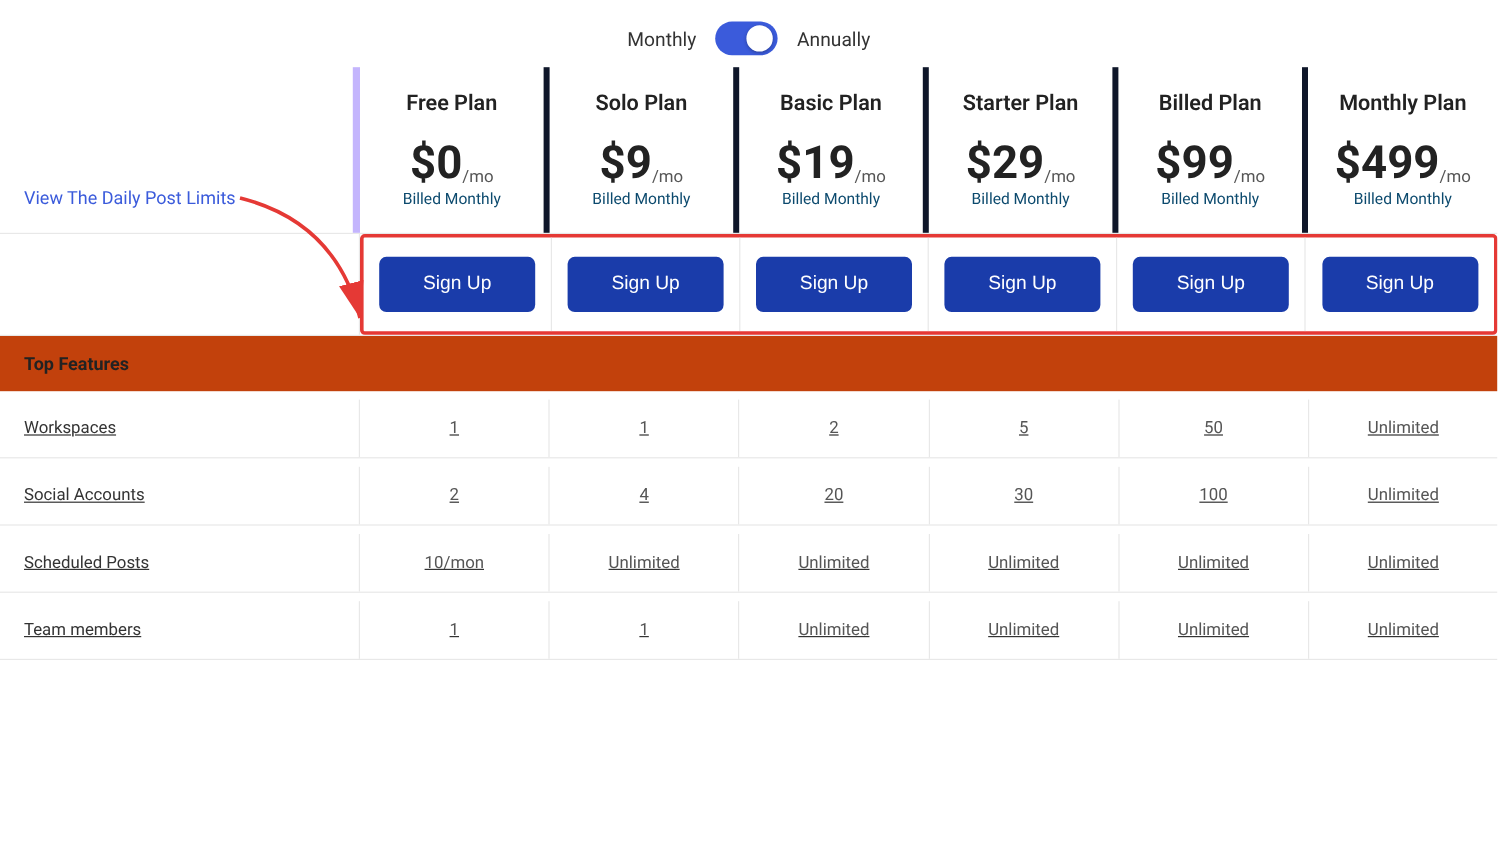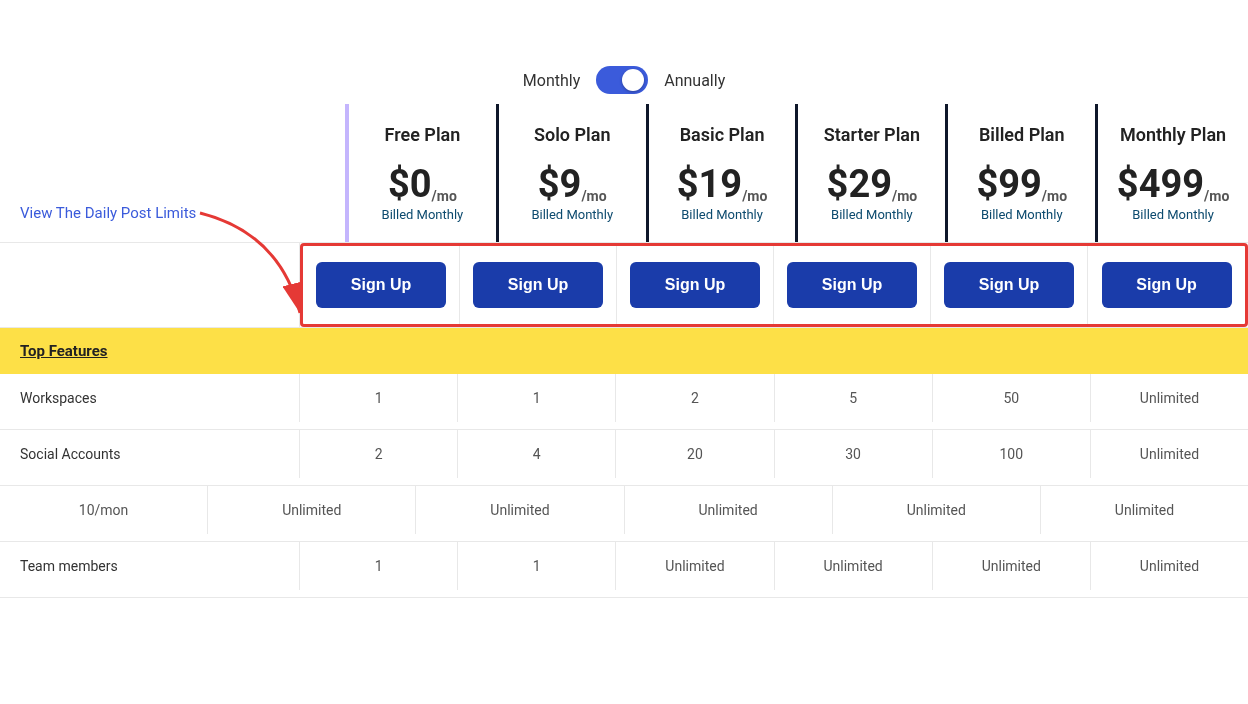--- a/index.html
+++ b/index.html
@@ -17,21 +17,20 @@
       overflow: hidden;
     }
 
     
     .toggle-row {
       display: flex;
       align-items: center;
       justify-content: center;
       padding: 18px 0 10px 0;
       gap: 16px;
-      margin-top: 48px;
     }
     .toggle-label {
       font-size: 16px;
       color: #333;
       font-weight: 400;
     }
     .toggle-switch {
       width: 52px;
       height: 28px;
       background: #3b5bdb;
@@ -73,50 +72,51 @@
 
     .plan-price {
       font-size: 38px;
       font-weight: 700;
       color: #222;
       line-height: 1;
       margin-bottom: 4px;
     }
     .plan-price sub {
       font-size: 14px;
-      font-weight: 700;
+      font-weight: 400;
       color: #555;
       vertical-align: bottom;
       margin-bottom: 4px;
     }
 
     .plan-billing {
       font-size: 13px;
       color: #0c4a6e;
       margin-bottom: 18px;
     }
 
     .btn-signup {
       background: #1a3caa;
       color: #fff;
       border: none;
       border-radius: 6px;
       padding: 14px 0;
       font-size: 16px;
-      font-weight: 700;
+      font-weight: 400;
       cursor: pointer;
       width: 130px;
       text-align: center;
     }
 
     .feature-row {
       display: flex;
       border-bottom: 1px solid #e8e8e8;
       min-height: 56px;
-      align-items: flex-start;
+      align-items: flex-end;
+      text-decoration: underline;
     }
 
     .feature-label-cell {
       width: 300px;
       flex-shrink: 0;
       padding: 16px 20px;
       font-size: 14px;
       color: #333;
       border-right: 1px solid #e8e8e8;
     }
@@ -141,34 +141,34 @@
     }
 
     
     .plans-top-section {
       display: flex;
       width: 100%;
       border-bottom: 1px solid #e8e8e8;
     }
 
     .left-col-header {
-      width: 349px;
+      width: 300px;
       flex-shrink: 0;
       position: relative;
-      border-right: 4px solid #c4b5fd;
+      border-right: 6px solid #c4b5fd;
     }
 
     .plans-cols {
       flex: 1;
       display: grid;
       grid-template-columns: repeat(6, 1fr);
     }
 
     .plan-col-block {
-      border-right: 3px solid #0f172a;
+      border-right: 5px solid #0f172a;
       display: flex;
       flex-direction: column;
       align-items: center;
       padding: 20px 10px 0 10px;
     }
     .plan-col-block:last-child {
       border-right: none;
     }
 
     
@@ -201,26 +201,25 @@
       padding: 16px 8px;
       border-right: 1px solid #e8e8e8;
     }
     .signup-cell:last-child {
       border-right: none;
     }
 
     .features-header-row {
       display: flex;
       width: 100%;
-      background: #fde047;
+      background: #c2410c;
       padding: 14px 20px;
       font-size: 15px;
       font-weight: 700;
       color: #222;
-      text-decoration: underline;
     }
   </style>
 </head>
 <body>
 
 <div class="page-wrapper">
 
   <div class="toggle-row">
     <span class="toggle-label">Monthly</span>
     <div class="toggle-switch">
@@ -320,20 +319,21 @@
         <div class="feature-row">
           <div class="feature-label-cell">Social Accounts</div>
           <div class="feature-value-cell">2</div>
           <div class="feature-value-cell">4</div>
           <div class="feature-value-cell">20</div>
           <div class="feature-value-cell">30</div>
           <div class="feature-value-cell">100</div>
           <div class="feature-value-cell">Unlimited</div>
         </div>
         <div class="feature-row">
+          <div class="feature-label-cell">Scheduled Posts</div>
           <div class="feature-value-cell">10/mon</div>
           <div class="feature-value-cell">Unlimited</div>
           <div class="feature-value-cell">Unlimited</div>
           <div class="feature-value-cell">Unlimited</div>
           <div class="feature-value-cell">Unlimited</div>
           <div class="feature-value-cell">Unlimited</div>
         </div>
         <div class="feature-row">
           <div class="feature-label-cell">Team members</div>
           <div class="feature-value-cell">1</div>

